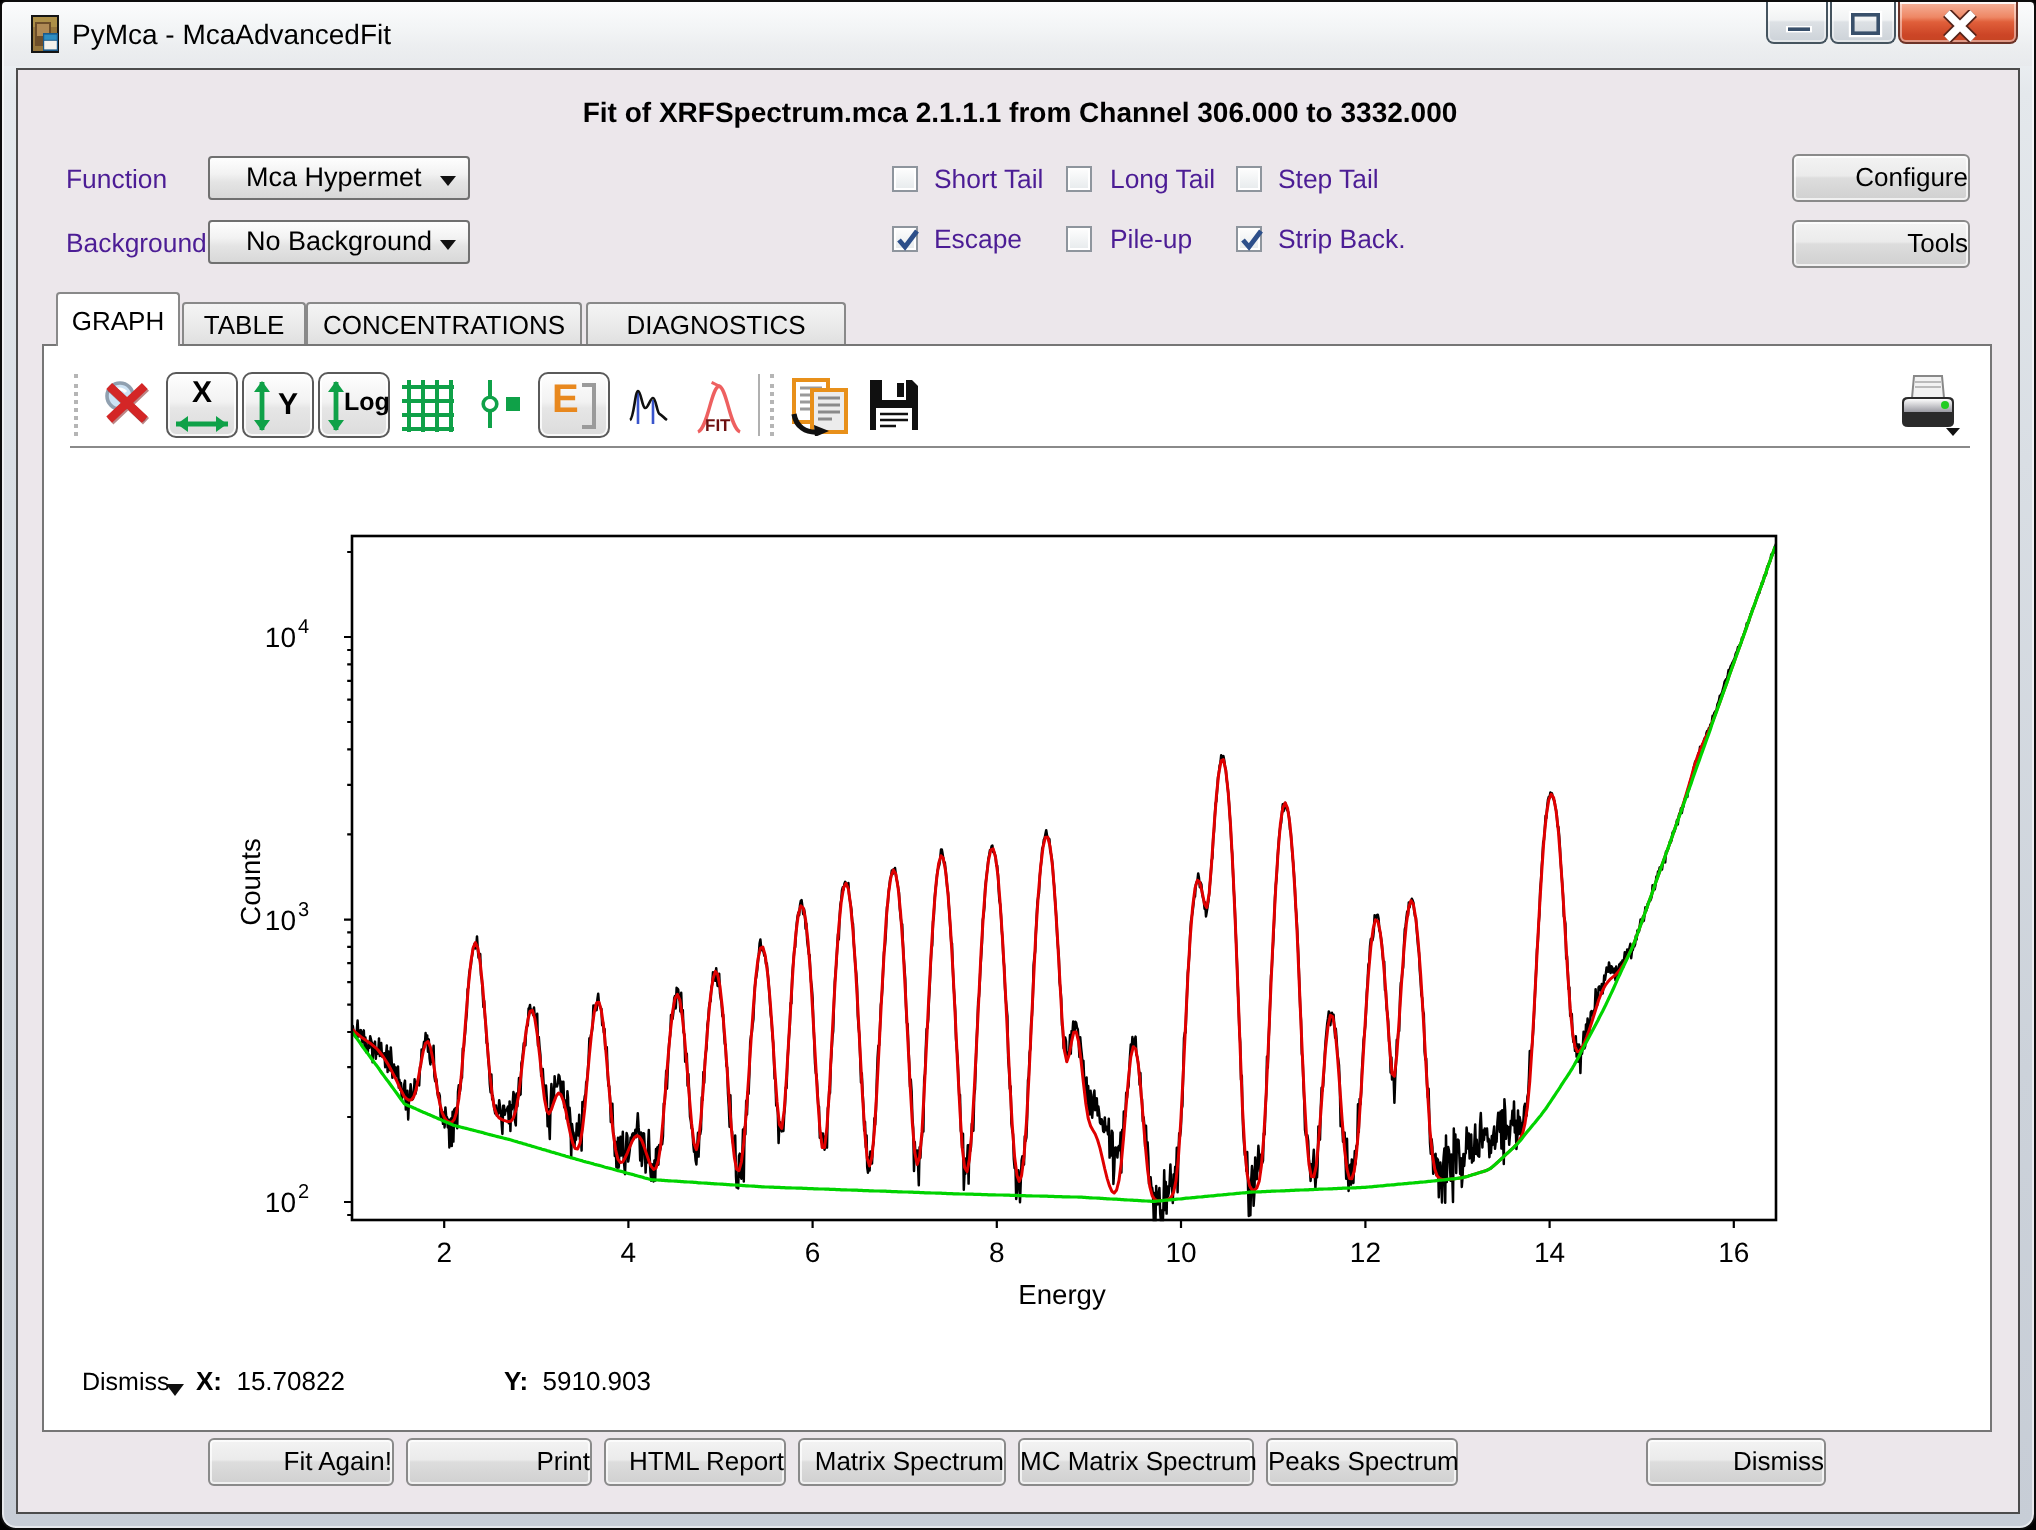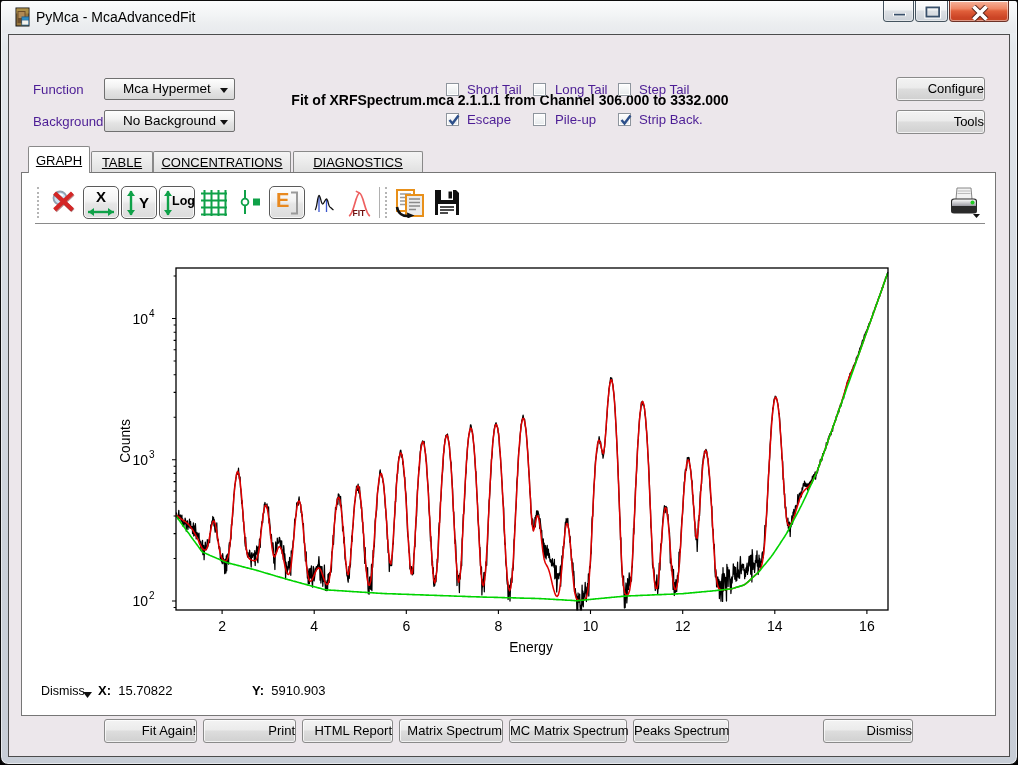--- a/index.html
+++ b/index.html
@@ -25,21 +25,21 @@
           box-shadow: inset 0 1px 0 rgba(255,255,255,.8), inset 0 0 0 1px rgba(255,255,255,.45); }
   #btn-min { left:883px; width:31px;
      background:linear-gradient(180deg,#fdfdfd 0,#f1f3f4 45%,#dde1e5 50%,#ccd2d8 100%); }
   #btn-max { left:915px; width:33px;
      background:linear-gradient(180deg,#fdfdfd 0,#f1f3f4 45%,#dde1e5 50%,#ccd2d8 100%); }
   #btn-close { left:949px; width:60px; border-color:#6c3328;
      background:linear-gradient(180deg,#f6b49c 0,#ee8765 38%,#e05f3a 50%,#cc4526 82%,#c64523 100%); }
   .glyph { position:absolute; }
   
   #fit-header { position:absolute; left:0; top:13px; width:1002px; text-align:center;
-                font-weight:bold; font-size:14px; color:#000;margin-top:44px; }
+                font-weight:bold; font-size:14px; color:#000; }
   .label { position:absolute; font-size:13.2px; color:#4c1d95; }
   
   .combo { position:absolute; width:131px; height:22px; border:1px solid #707070; border-radius:2px;
            background:linear-gradient(180deg,#fefefe 0,#f2f2f2 40%,#e4e4e4 60%,#d8d8d8 100%);
            font-size:13.5px; line-height:20px; padding-left:18px; color:#000; }
   .combo:after { content:""; position:absolute; right:6px; top:9px; width:0; height:0;
            border-left:4.5px solid transparent; border-right:4.5px solid transparent;
            border-top:5px solid #111; }
   
   .cb { position:absolute; width:13px; height:13px; border:1px solid #8e959d;
@@ -48,21 +48,21 @@
   .cb svg { position:absolute; left:0px; top:-1px; }
   
   .pbtn { position:absolute; height:24px; border:1px solid #8a8a8a; border-radius:3px;
           background:linear-gradient(180deg,#f3f3f3 0,#ebebeb 45%,#dddddd 50%,#d0d0d0 100%);
           font-size:13px; color:#000; text-align:right;
           box-shadow: inset 0 0 0 1px rgba(255,255,255,.7); }
   .pbtn span { position:relative; top:3px; white-space:nowrap; }
   
   .tab { position:absolute; border:1px solid #898989; border-bottom:none; border-radius:2px 2px 0 0;
          background:linear-gradient(180deg,#f4f4f4 0,#ebebeb 50%,#e0e0e0 100%);
-         font-size:13px; text-align:center; color:#000;text-decoration:underline; }
+         font-size:13px; text-align:center; color:#000; }
   #tab-active { background:#fff; z-index:5; }
   
   #pane { position:absolute; left:12px; top:137px; width:975px; height:544px;
           background:#fff; border:1px solid #767676; }
   
   .tbtn { position:absolute; width:36px; height:33px; border:1.5px solid #5a5a5a; border-radius:5px;
           background:linear-gradient(180deg,#fefefe 0,#f2f2f2 45%,#e6e6e6 55%,#dcdcdc 100%);
           box-shadow: inset 0 0 0 1px rgba(255,255,255,.8); }
   .vsep-dot { position:absolute; width:0; border-left:2px dotted #b5b5b5; height:31px; }
   .vsep-line { position:absolute; width:1px; background:#b0b0b0; height:31px; }

